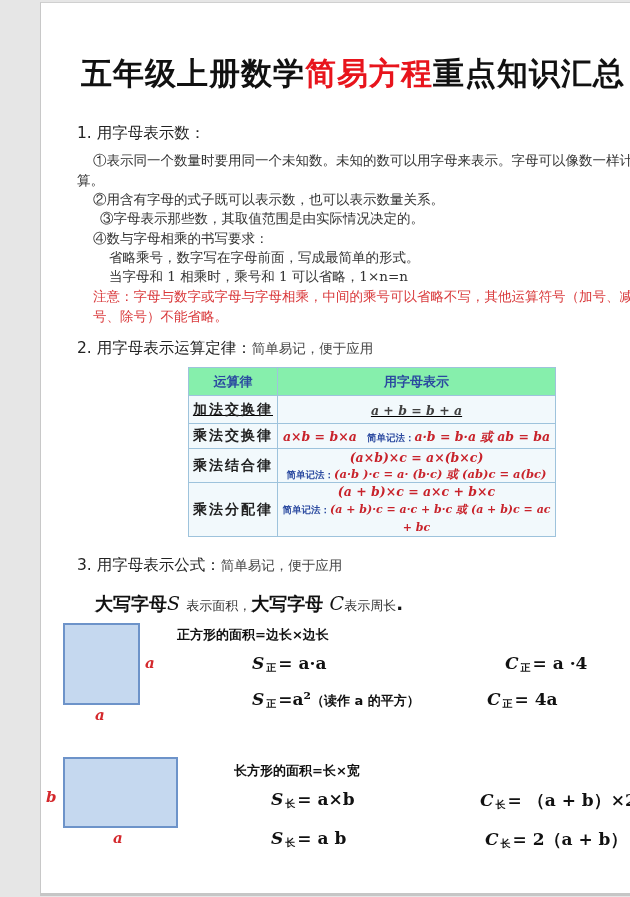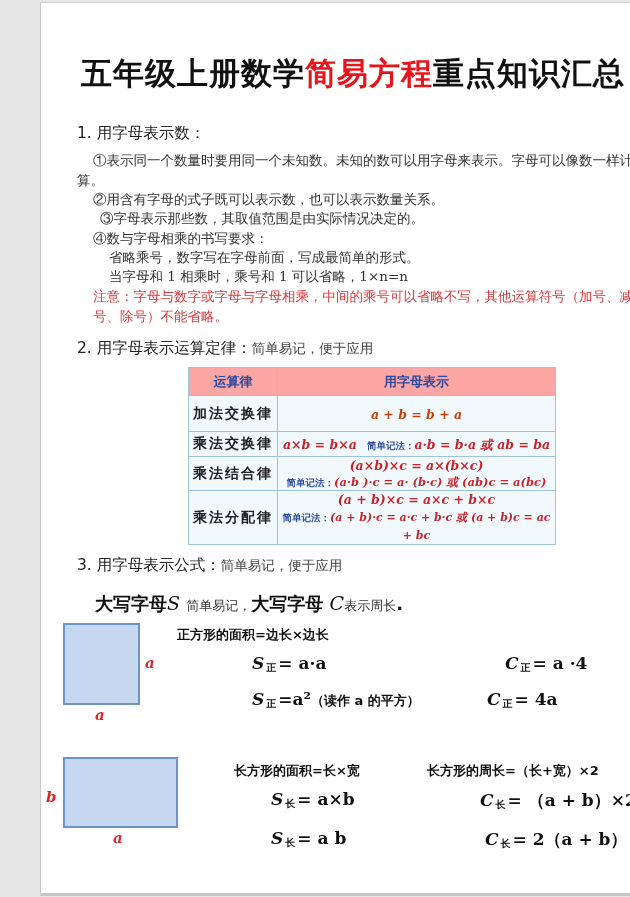--- a/index.html
+++ b/index.html
@@ -19,24 +19,24 @@
   .title .red { color:#e8141c; }
   .h2 { font-family:"DejaVu Sans", sans-serif; font-size:15.5px; color:#222; }
   .h2 .note { font-family:"DejaVu Serif", serif; font-size:13.5px; color:#444; font-weight:normal; }
   .p { font-family:"DejaVu Serif", serif; font-size:13.5px; color:#333; }
   .p.red { color:#d9383a; }
   table.laws {
     position:absolute; left:147px; top:364px; width:368px; border-collapse:collapse;
     background:#f2f9fc; font-family:"DejaVu Serif", serif;
   }
   table.laws td, table.laws th { border:1px solid #9ec3dc; text-align:center; padding:0; }
-  table.laws th { background:#fca5a5; color:#2b4aa0; font-size:13px; height:27px; font-weight:bold; }
+  table.laws th { background:#86efac; color:#2b4aa0; font-size:13px; height:27px; font-weight:bold; }
   table.laws td.law { width:88px; font-size:14px; color:#222; letter-spacing:2px; font-weight:bold; }
   .f { font-style:italic; font-weight:bold; color:#c8232b; font-size:12.5px; }
-  .f.blk { color:#c2410c;text-align:right; }
+  .f.blk { color:#404040;text-align:right; }
   .simp { font-style:normal; font-weight:bold; color:#2b4aa0; font-size:9.5px; }
   .big { font-family:"DejaVu Sans", sans-serif; font-weight:bold; font-size:18px; color:#111; }
   .big .it { font-family:"DejaVu Serif", serif; font-style:italic; font-weight:normal; font-size:19px; }
   .big .sm { font-family:"DejaVu Serif", serif; font-weight:normal; font-size:13px; color:#333; }
   .shape { position:absolute; background:#c5d8ef; border:2px solid #6d93c9; box-sizing:border-box; }
   .lbl { position:absolute; font-family:"DejaVu Serif", serif; font-style:italic; font-weight:bold; color:#d4282c; font-size:15px; }
   .fh { font-family:"DejaVu Sans", sans-serif; font-weight:bold; font-size:13px; color:#111; }
   .eq { font-family:"DejaVu Serif", serif; font-weight:bold; font-size:17px; color:#111; }
   .eq i { font-style:italic; }
   .eq sub { font-size:10px; font-family:"DejaVu Sans", sans-serif; vertical-align:baseline; position:relative; top:2px; margin:0 2px; }
@@ -61,59 +61,58 @@
   <div class="abs p red" style="left:52px; top:305px;">号、除号）不能省略。</div>
 
   <div class="abs h2" style="left:36px; top:335px;"><span>2. 用字母表示运算定律：</span><span class="note">简单易记，便于应用</span></div>
 
   <table class="laws">
     <tbody>
         <tr>
       <th style="width:88px;">运算律</th>
       <th>用字母表示</th>
     </tr>
-    <tr style="height:36px;">
+    <tr style="height:28px;text-decoration:underline;">
       <td class="law">加法交换律</td>
       <td><span class="f blk">a + b = b + a</span></td>
     </tr>
     <tr style="height:25px;">
       <td class="law">乘法交换律</td>
       <td><span class="f">a×b = b×a</span>&nbsp;&nbsp;<span class="simp">简单记法：</span><span class="f">a·b = b·a 或 ab = ba</span></td>
     </tr>
     <tr style="height:33px;">
       <td class="law">乘法结合律</td>
       <td style="line-height:15px;"><span class="f">(a×b)×c = a×(b×c)</span><br><span class="simp">简单记法：</span><span class="f" style="font-size:11.5px;">(a·b )·c = a· (b·c) 或 (ab)c = a(bc)</span></td>
     </tr>
     <tr style="height:40px;">
       <td class="law">乘法分配律</td>
       <td style="line-height:16px;"><span class="f">(a + b)×c = a×c + b×c</span><br><span class="simp">简单记法：</span><span class="f" style="font-size:11px;">(a + b)·c = a·c + b·c 或 (a + b)c = ac + bc</span></td>
     </tr>
   </tbody>
     </table>
 
   <div class="abs h2" style="left:36px; top:552px;"><span>3. 用字母表示公式：</span><span class="note">简单易记，便于应用</span></div>
 
-  <div class="abs big" style="left:54px; top:589px;"><span>大写字母</span><span class="it">S</span> <span class="sm">简单易记，</span><span>大写字母</span> <span class="it">C</span><span class="sm">表示周长</span><span>.</span></div>
+  <div class="abs big" style="left:54px; top:589px;"><span>大写字母</span><span class="it">S</span> <span class="sm">表示面积，</span><span>大写字母</span> <span class="it">C</span><span class="sm">表示周长</span><span>.</span></div>
 
   <div class="shape" style="left:22px; top:620px; width:77px; height:82px;"></div>
   <div class="lbl" style="left:104px; top:651px;">a</div>
   <div class="lbl" style="left:54px; top:703px;">a</div>
 
   <div class="abs fh" style="left:136px; top:623px;">正方形的面积=边长×边长</div>
   <div class="abs eq" style="left:211px; top:650px;"><i>S</i><sub>正</sub><span>= a·a</span></div>
   <div class="abs eq" style="left:211px; top:686px;"><i>S</i><sub>正</sub><span>=a²</span><span class="cn">（读作 a 的平方）</span></div>
 
   <div class="abs eq" style="left:464px; top:650px;"><i>C</i><sub>正</sub><span>= a ·4</span></div>
   <div class="abs eq" style="left:446px; top:686px;"><i>C</i><sub>正</sub><span>= 4a</span></div>
 
   <div class="shape" style="left:22px; top:754px; width:115px; height:71px;"></div>
   <div class="lbl" style="left:5px; top:785px;">b</div>
   <div class="lbl" style="left:72px; top:826px;">a</div>
 
   <div class="abs fh" style="left:193px; top:759px;">长方形的面积=长×宽</div>
   <div class="abs eq" style="left:230px; top:786px;"><i>S</i><sub>长</sub><span>= a×b</span></div>
   <div class="abs eq" style="left:230px; top:825px;"><i>S</i><sub>长</sub><span>= a b</span></div>
 
-  <div class="abs fh" style="left:386px; top:759px;">长方形的周长=（长+宽）×2</div>
   <div class="abs eq" style="left:439px; top:786px;"><i>C</i><sub>长</sub><span>= （a + b）×2</span></div>
   <div class="abs eq" style="left:444px; top:825px;"><i>C</i><sub>长</sub><span>= 2（a + b）</span></div>
 
 </div>
 
 </body></html>

